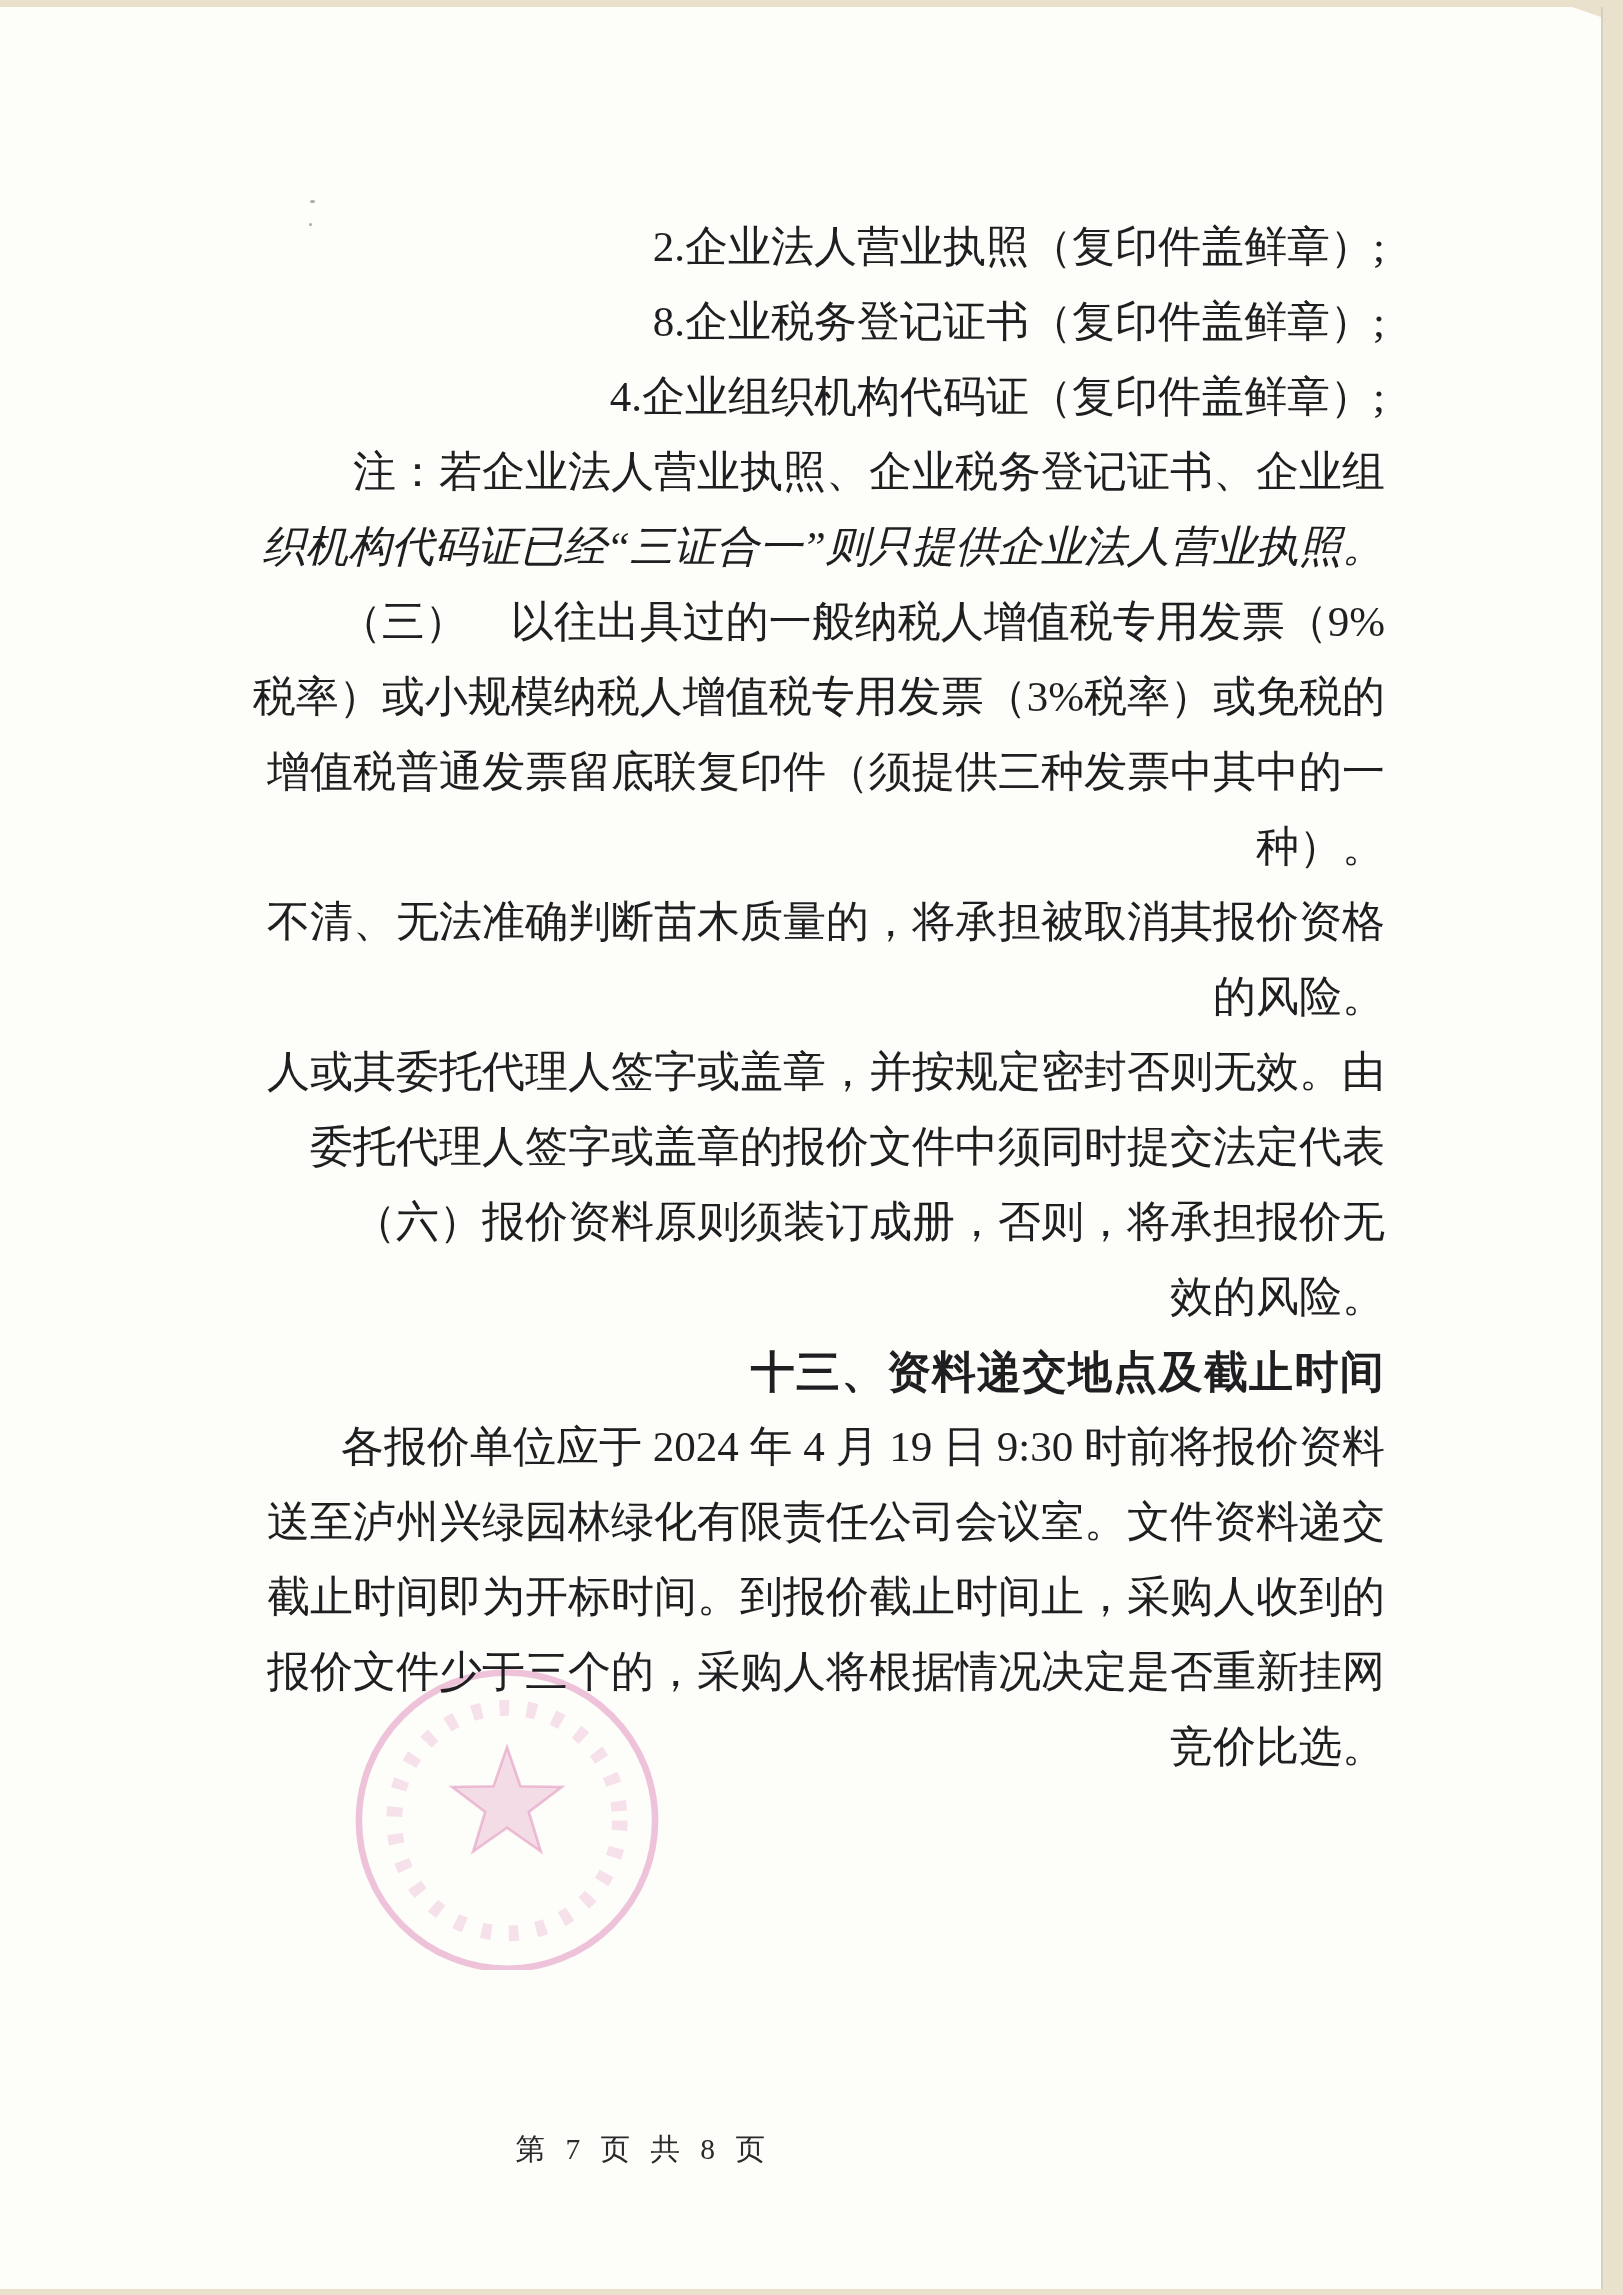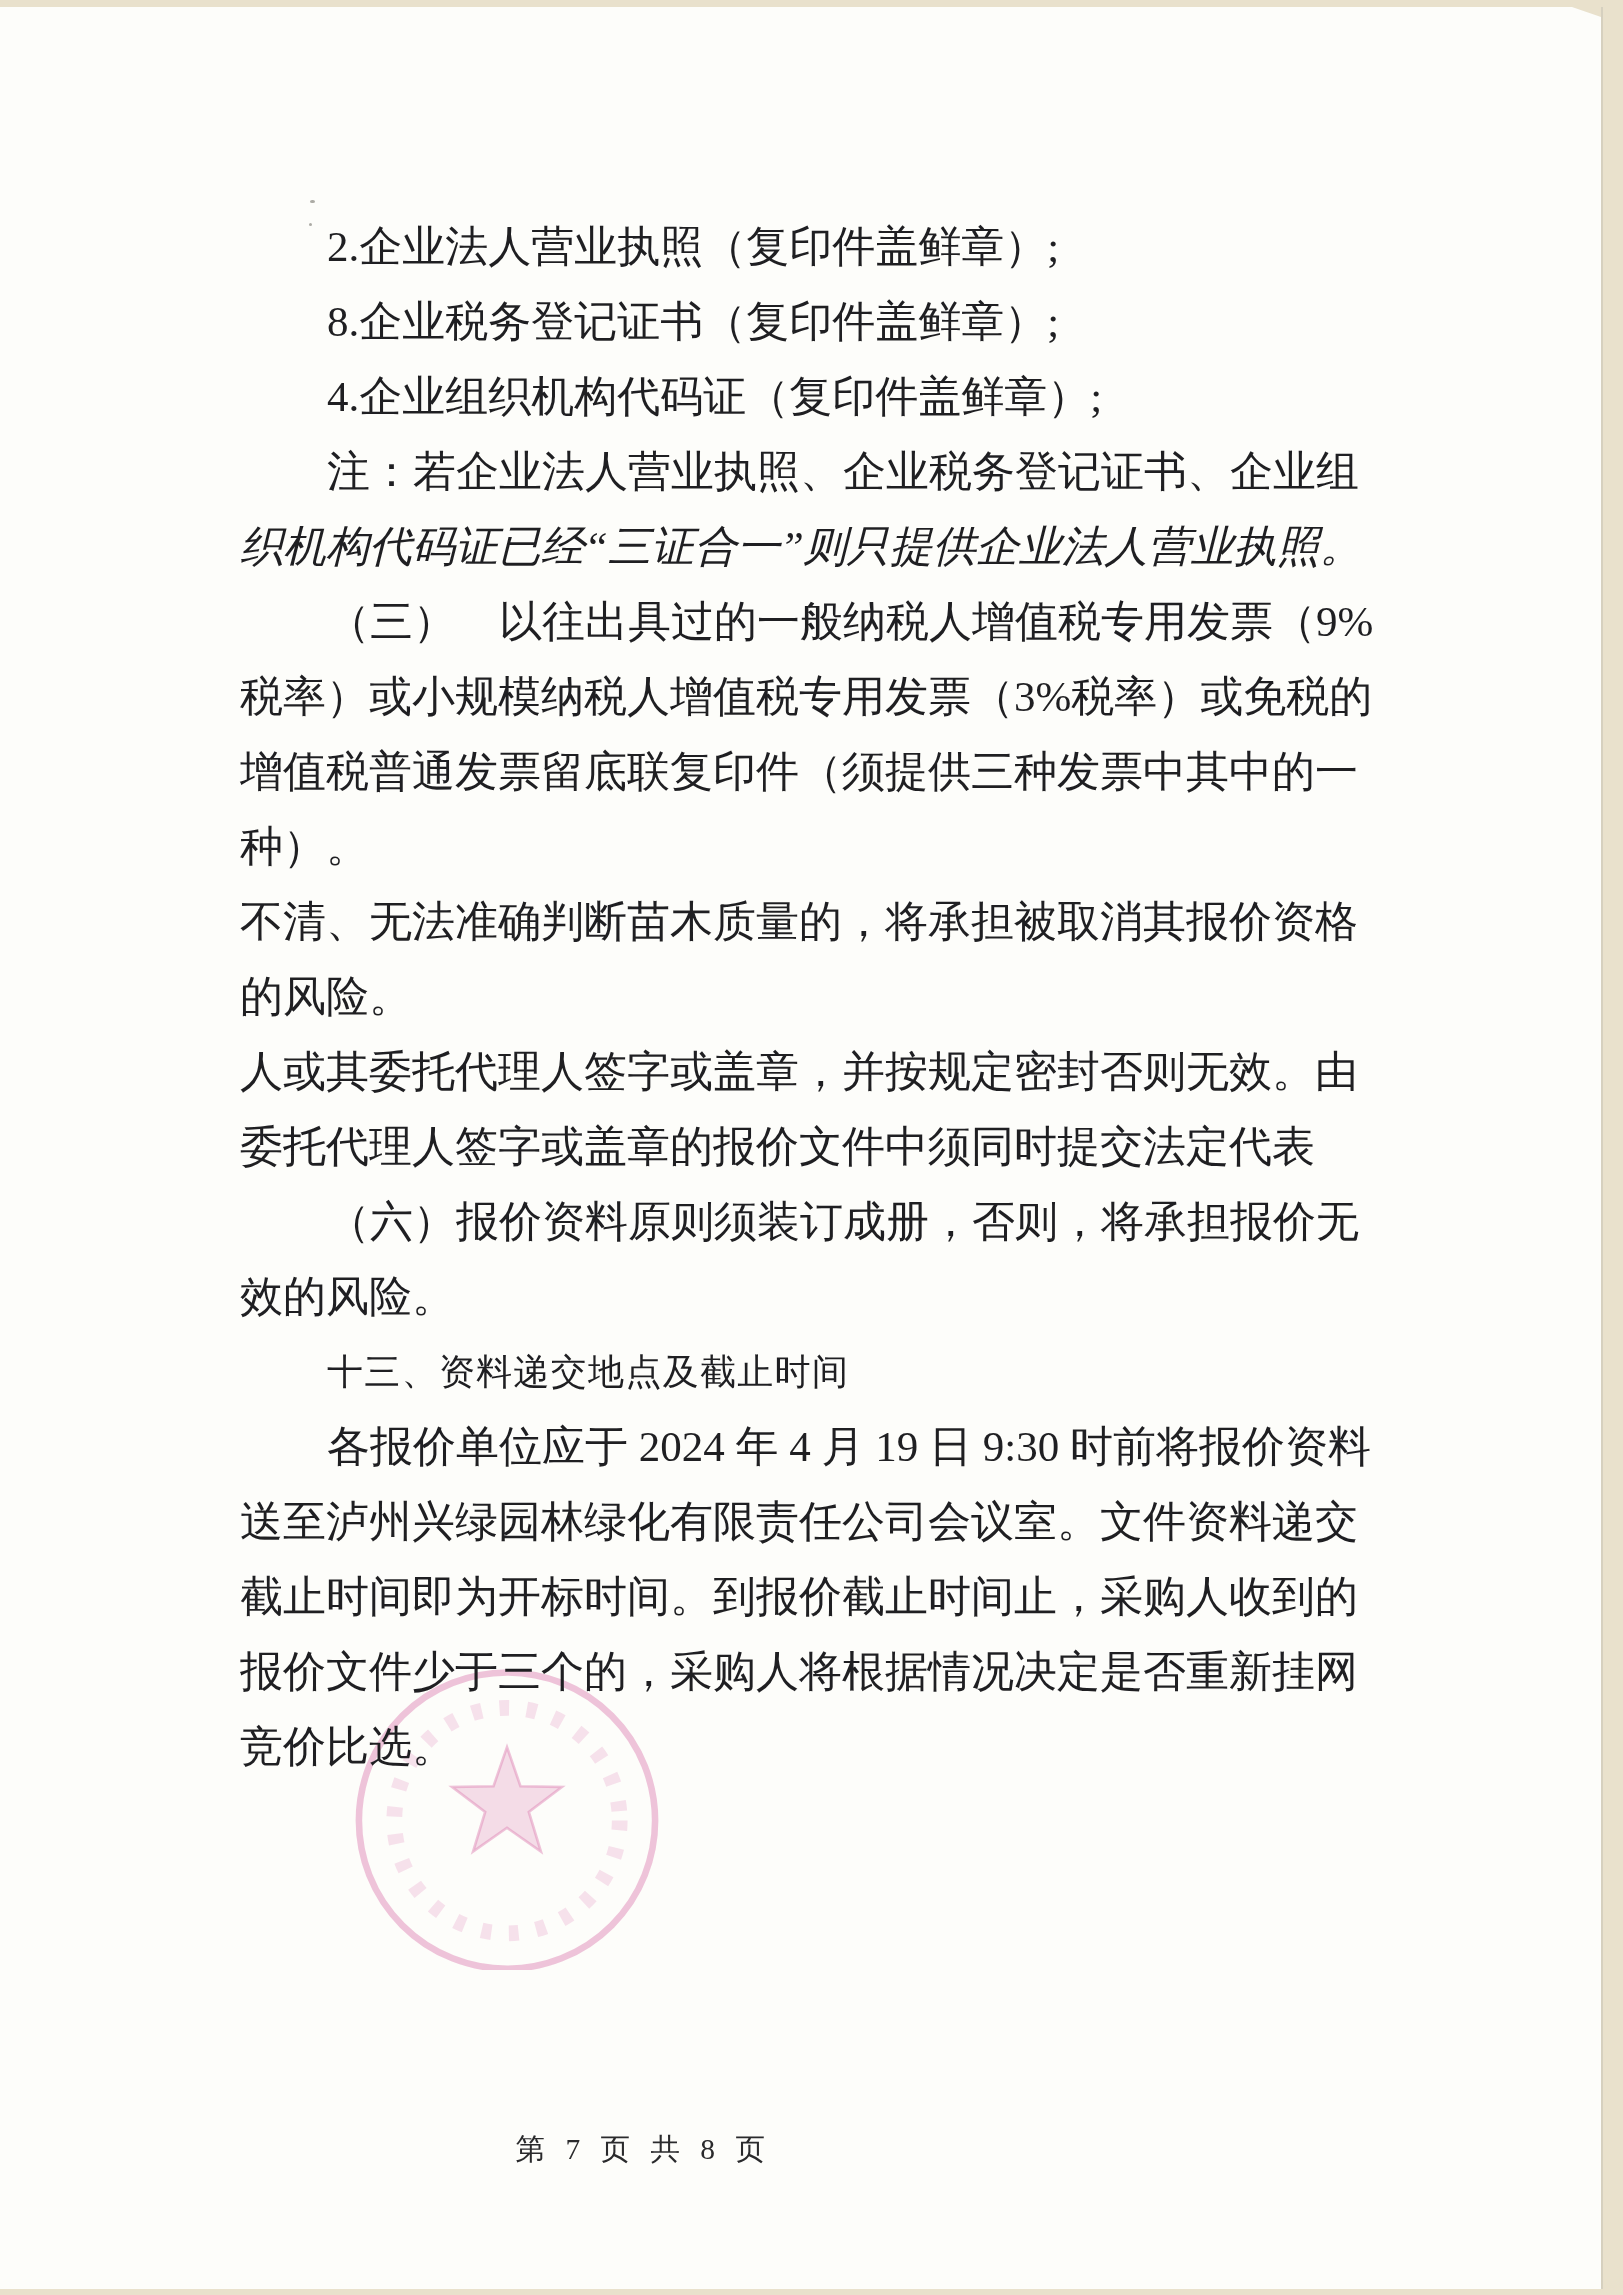--- a/index.html
+++ b/index.html
@@ -30,33 +30,34 @@
     position: absolute; left: 353px; top: 1655px;
     width: 308px; height: 308px;
     pointer-events: none;
   }
 
   .content {
     position: absolute; left: 240px; top: 202px;
     width: 1145px;
     z-index: 2;
     color: #1f1f22;
+    text-align: right;
   }
   .line {
     height: 75px; line-height: 75px;
     font-size: 43px;
     white-space: nowrap;
     word-break: keep-all;
     letter-spacing: 0px;
   }
   .line.indent { padding-left: 87px; }
   .line.heading {
     font-family: "Liberation Sans", "DejaVu Sans", sans-serif;
-    font-weight: 400;
-    font-size: 36px;
+    font-weight: 700;
+    font-size: 44px;
     letter-spacing: 1.3px;
   }
   .line .b { font-weight: 700; }
 
   .footer {
     position: absolute; left: 0; top: 2123px;
     width: 1287px;
     text-align: center;
     font-size: 29.5px;
     letter-spacing: 6.5px;

